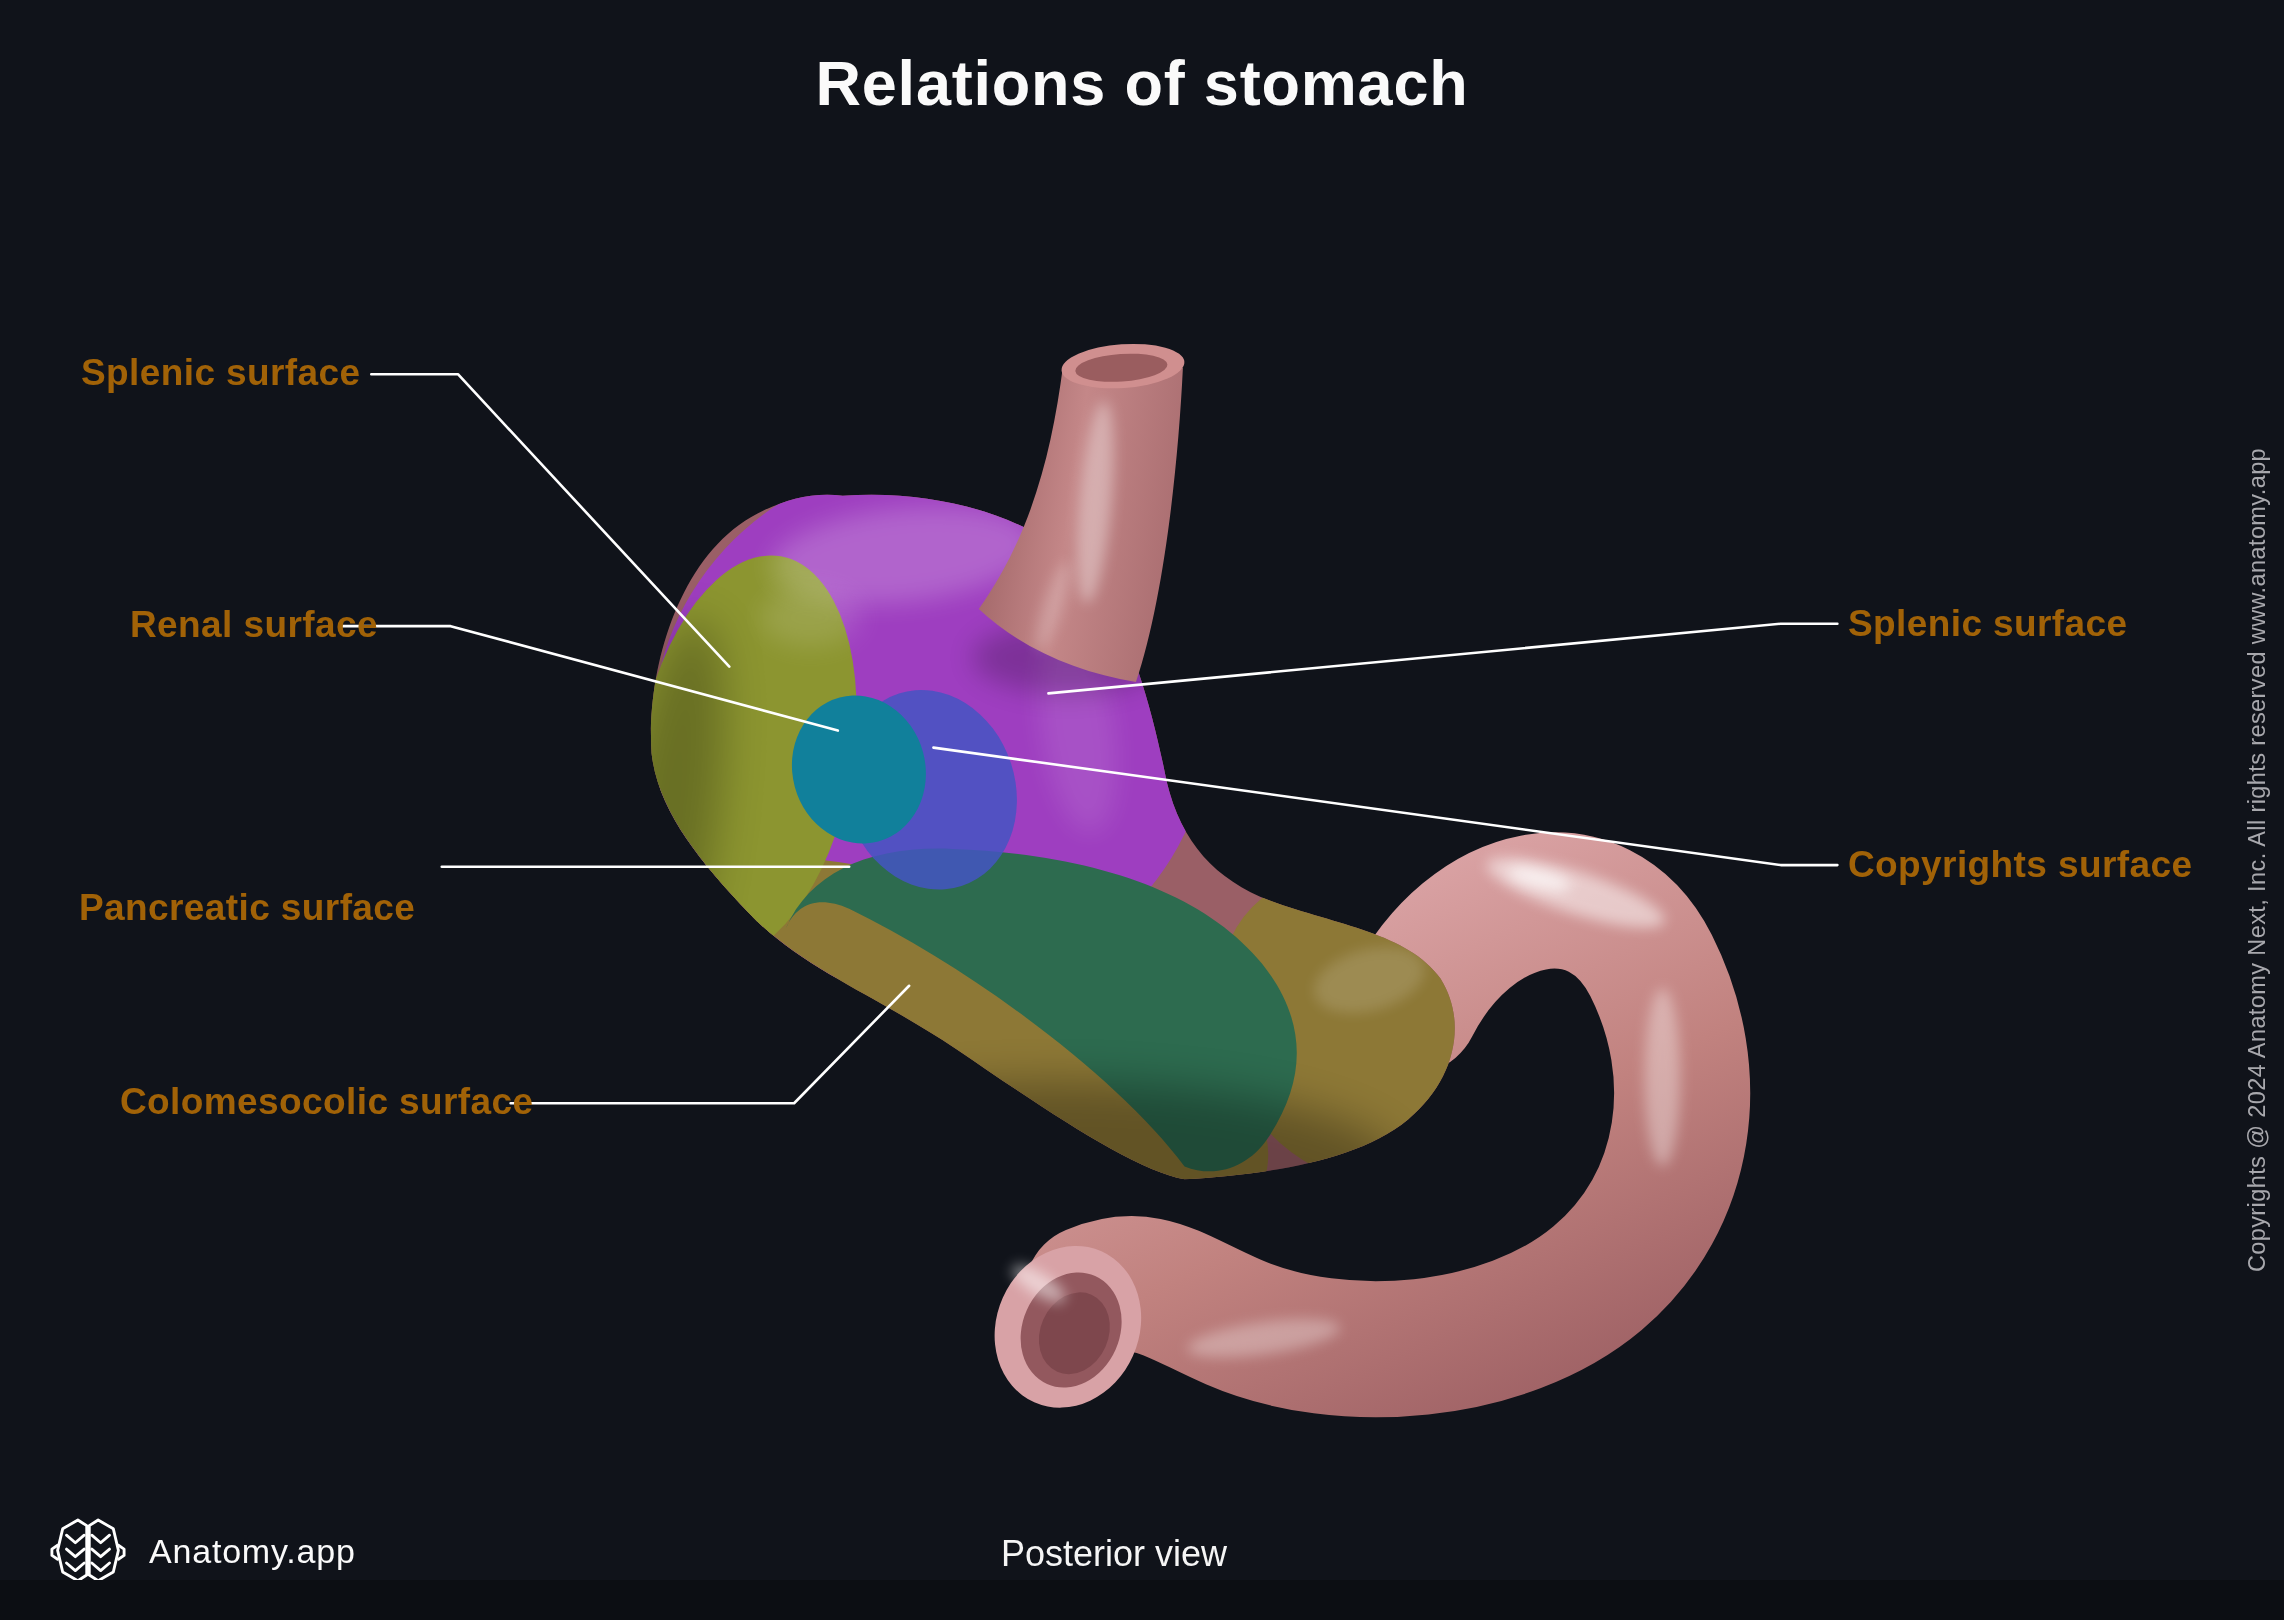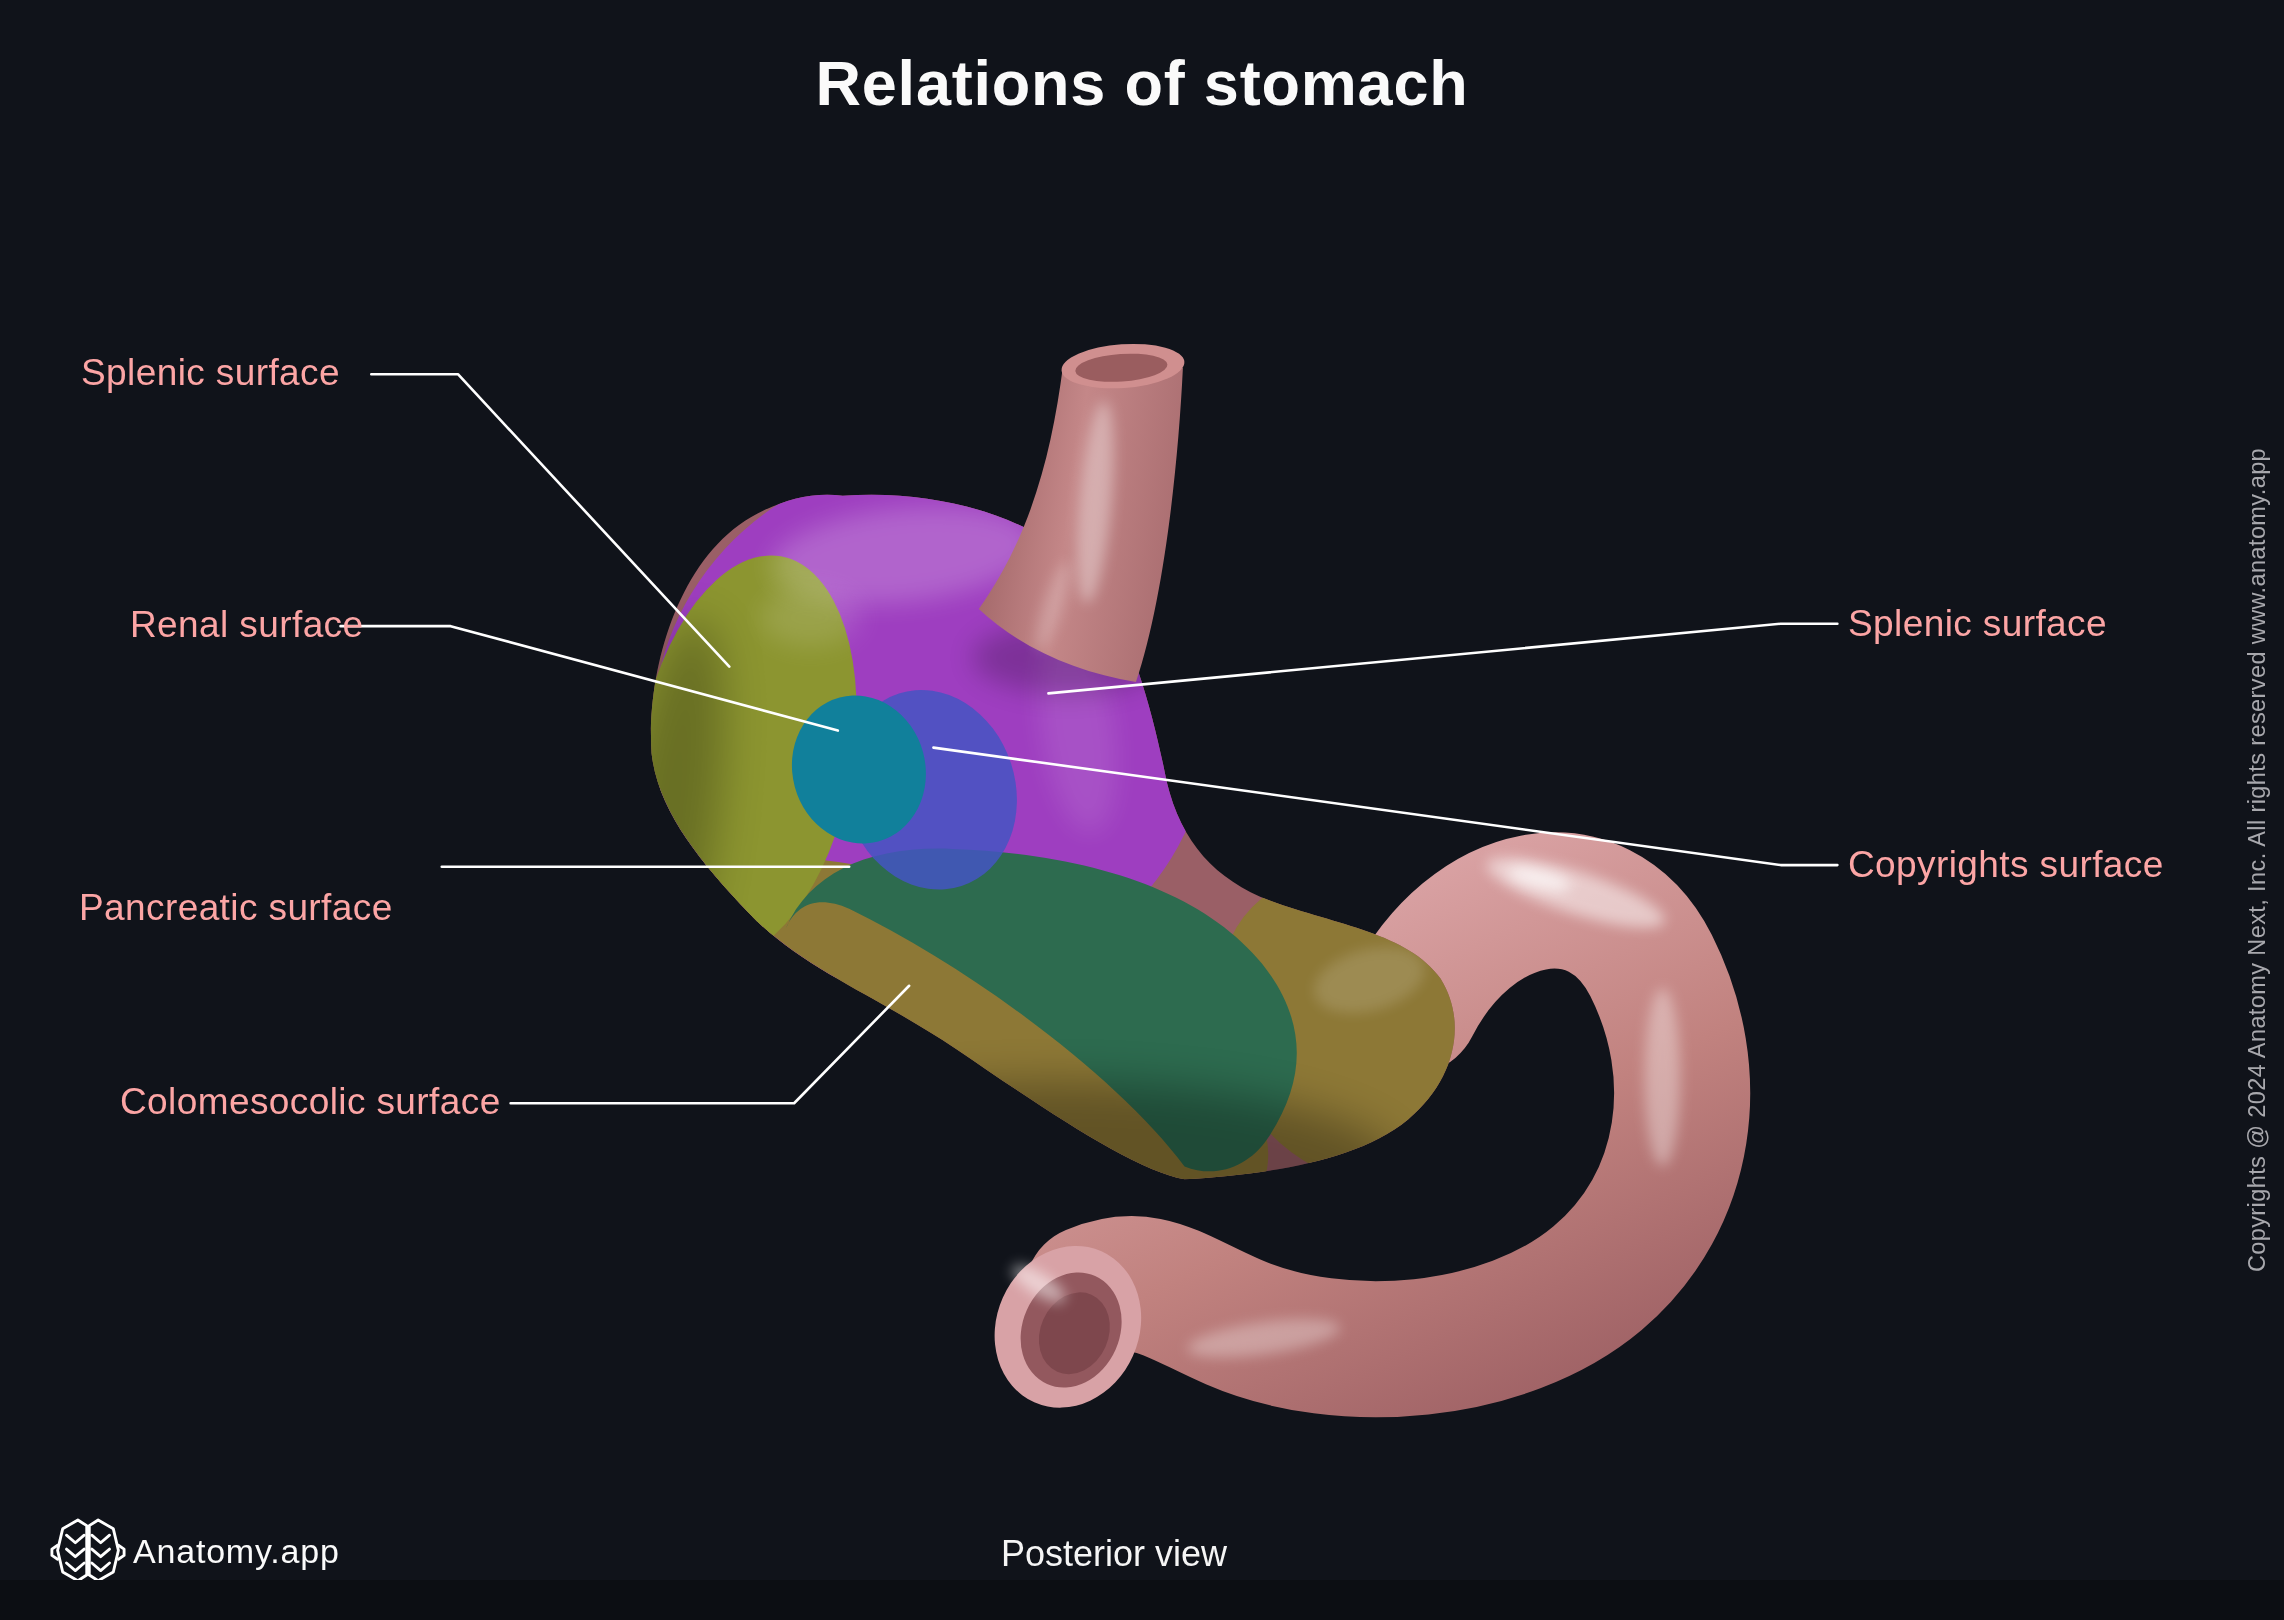--- a/index.html
+++ b/index.html
@@ -9,36 +9,36 @@
     font-family:"Liberation Sans", sans-serif;
     color:#f2f2f2;
   }
   .art{position:absolute;left:0;top:0;width:2284px;height:1620px;display:block;}
   .page-title{
     position:absolute;left:0;right:0;top:47px;margin:0;
     text-align:center;font-size:63px;font-weight:700;color:#fafafa;letter-spacing:0.8px;
   }
   .lbl{
     position:absolute;transform:translateY(-50%);
-    font-size:37px;font-weight:400;color:#fca5a5;letter-spacing:0.4px;white-space:nowrap;
+    font-size:37px;font-weight:700;color:#a16207;letter-spacing:0.4px;white-space:nowrap;
   }
   .lbl-splenic{left:81px;top:373px;}
   .lbl-renal{left:82px;top:625px;margin-left:48px;}
   .lbl-pancreatic{left:79px;top:908px;}
   .lbl-colomesocolic{left:79px;top:1102px;margin-left:41px;}
   .lbl-phrenic{left:1848px;top:624px;}
   .lbl-suprarenal{left:1848px;top:865px;}
   .view-label{
     position:absolute;left:0;right:0;top:1554px;margin:0;
     text-align:center;transform:translate(-28px,-50%);
     font-size:36px;font-weight:500;color:#f5f5f5;
   }
   .brand{position:absolute;left:50px;top:1513px;display:flex;align-items:center;}
   .brand-icon{width:76px;height:76px;display:block;}
-  .brand-name{margin-left:7px;font-size:34px;font-weight:400;color:#fafafa;letter-spacing:0.8px;}
+  .brand-name{margin-left:23px;font-size:34px;font-weight:400;color:#fafafa;letter-spacing:0.8px;}
   .copyright{
     position:absolute;right:13px;top:860px;
     writing-mode:vertical-rl;transform:translateY(-50%) rotate(180deg);
     font-size:23.5px;color:#a8a8ad;letter-spacing:0.4px;white-space:nowrap;
   }
 </style>
 </head>
 <body>
 
 <div class="stage">

